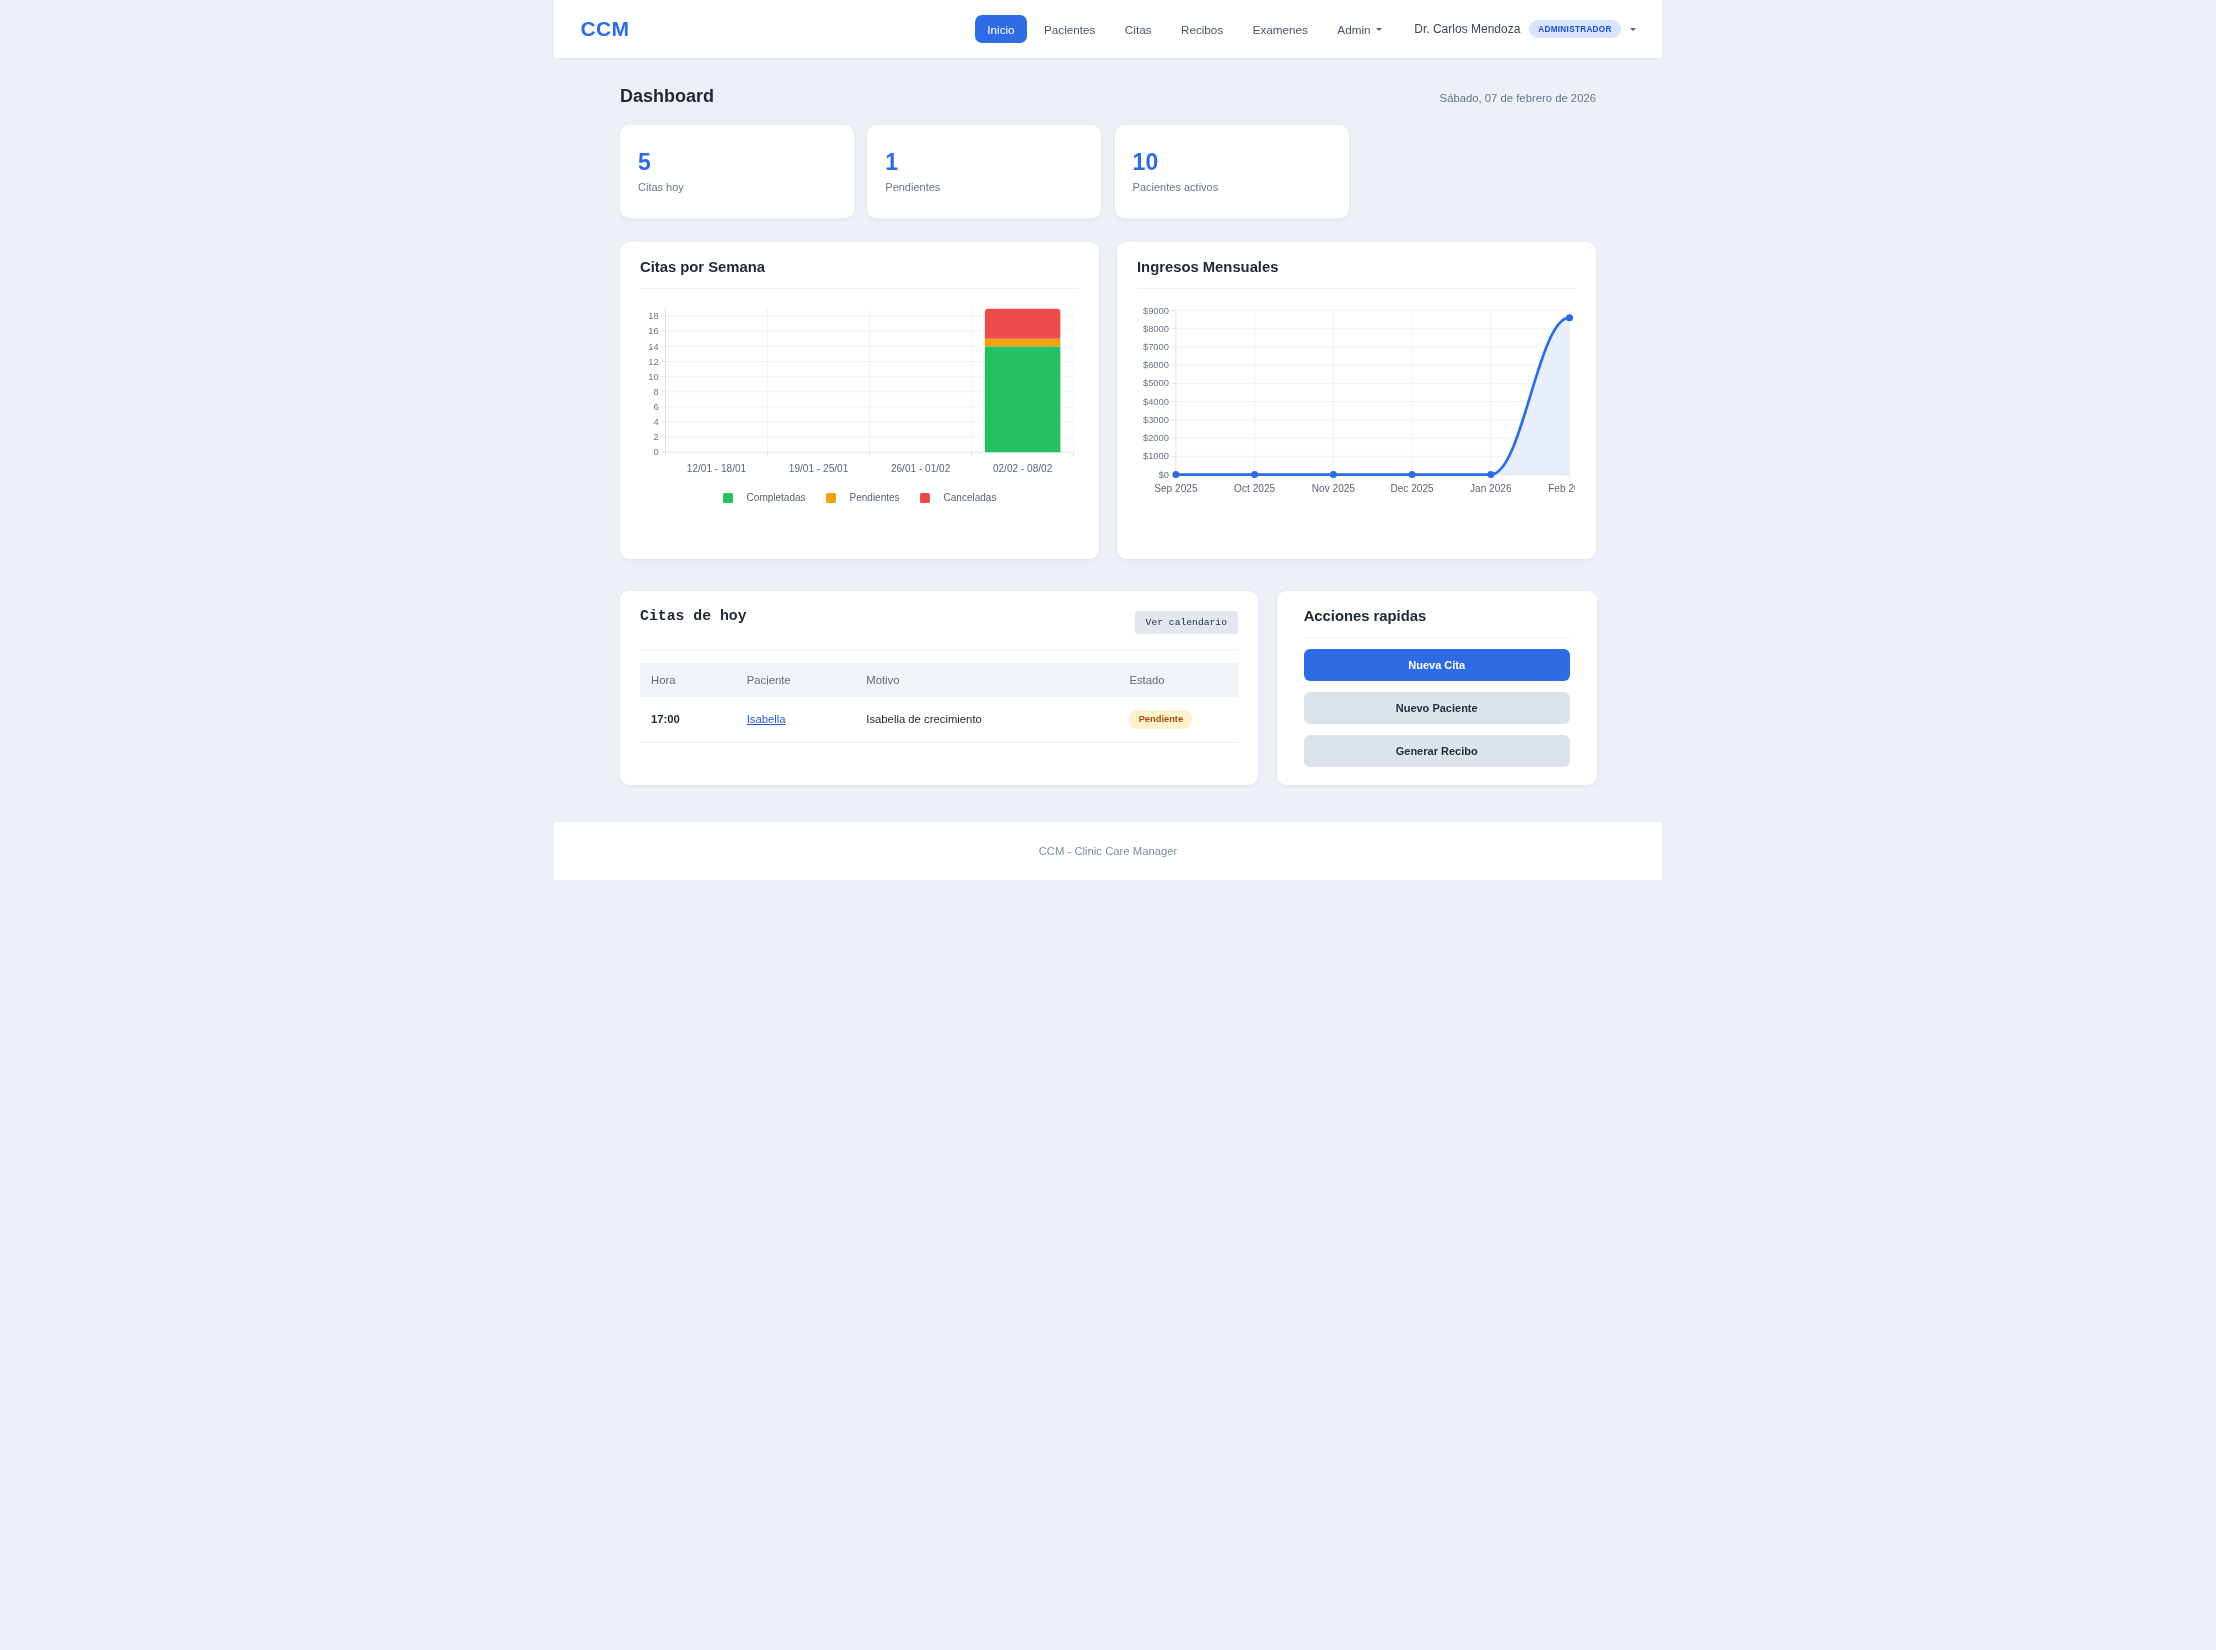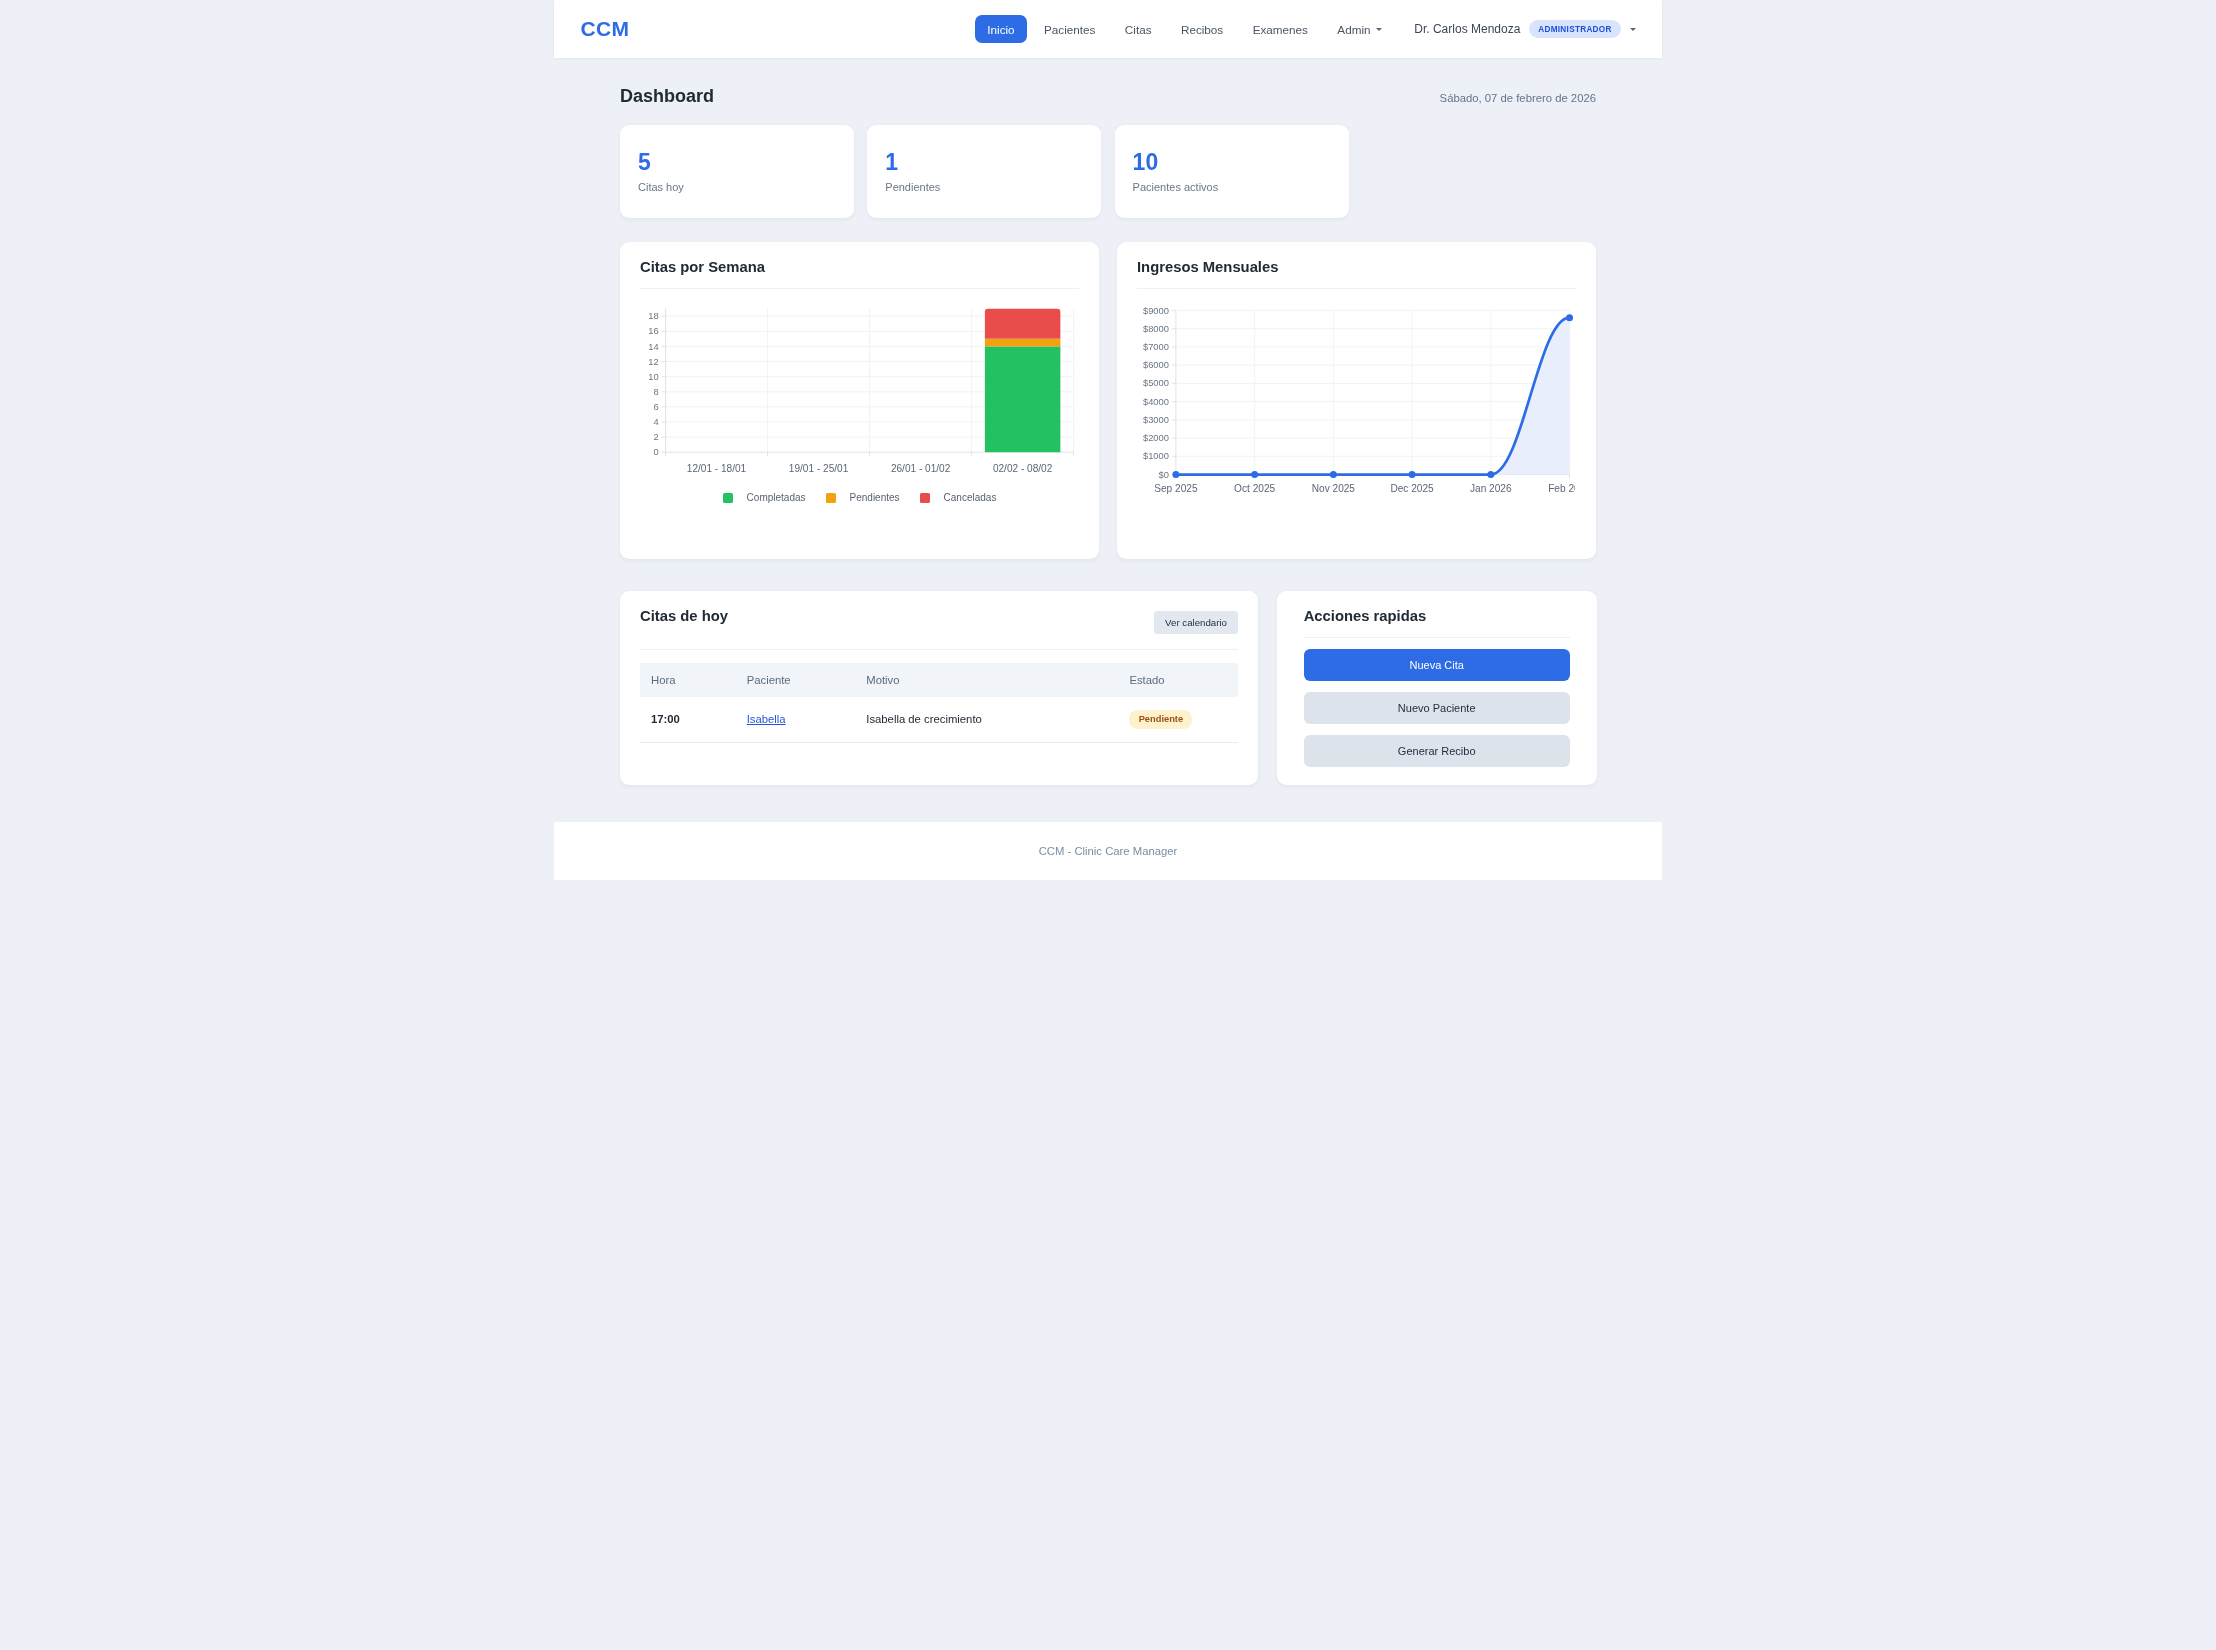--- a/index.html
+++ b/index.html
@@ -98,21 +98,21 @@
   .card h2 { font-size: 14.8px; margin: 0 0 12.4px; color: #212b36; font-weight: bold; }
   .divider { border-bottom: 0.8px solid #eceff3; }
   .chart-box { margin-top: 15.6px; }
   .legend { display: flex; justify-content: center; gap: 20px; margin-top: 4.7px; }
   .legend-item { display: flex; align-items: center; gap: 14px; font-size: 10px; color: #596270; }
   .legend-swatch { width: 10px; height: 10px; border-radius: 1.6px; display: inline-block; }
 
   
   .bottom { display: grid; grid-template-columns: 638px 320px; gap: 18.7px; margin-top: 32px; }
   .appts-card { padding: 17px 20px; height: 194px; }
-  .appts-head { display: flex; justify-content: space-between; align-items: center; margin-bottom: 12.4px; }
+  .appts-head { display: flex; justify-content: space-between; align-items: center; margin-bottom: 12.4px; font-family: Liberation Mono, monospace; }
   .btn-light {
     background: #e3e8f0;
     color: #22303e;
     font-size: 9.7px;
     padding: 6.2px 11px;
     border-radius: 3px;
     border: none;
     cursor: pointer;
     font-family: inherit;
   }
@@ -145,21 +145,21 @@
 
   .actions-card { padding: 17px 27px; height: 194px; }
   .action-btn {
     display: block;
     width: 100%;
     padding: 10px 0;
     margin-top: 11px;
     border-radius: 6.2px;
     border: none;
     font-size: 11px;
-    font-weight: normal;
+    font-weight: bold;
     cursor: pointer;
     font-family: inherit;
   }
   .action-btn.primary { background: #2d6ce5; color: #ffffff; }
   .action-btn.secondary { background: #dde3eb; color: #22303e; }
   .actions-card .divider { margin-bottom: 4.7px; }
 
   
   footer.app-footer {
     background: #ffffff;

